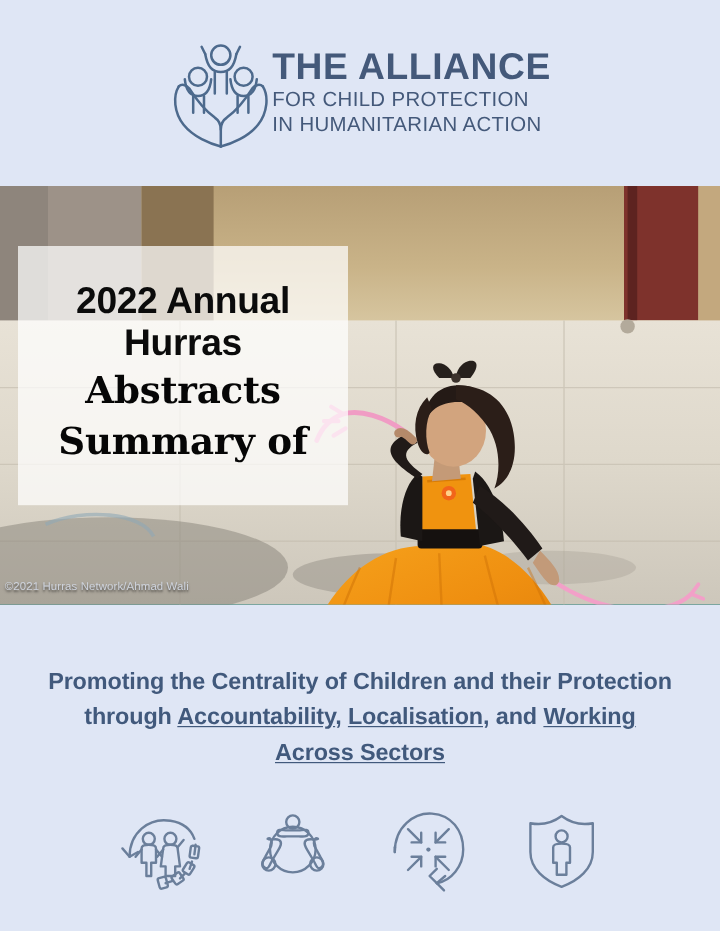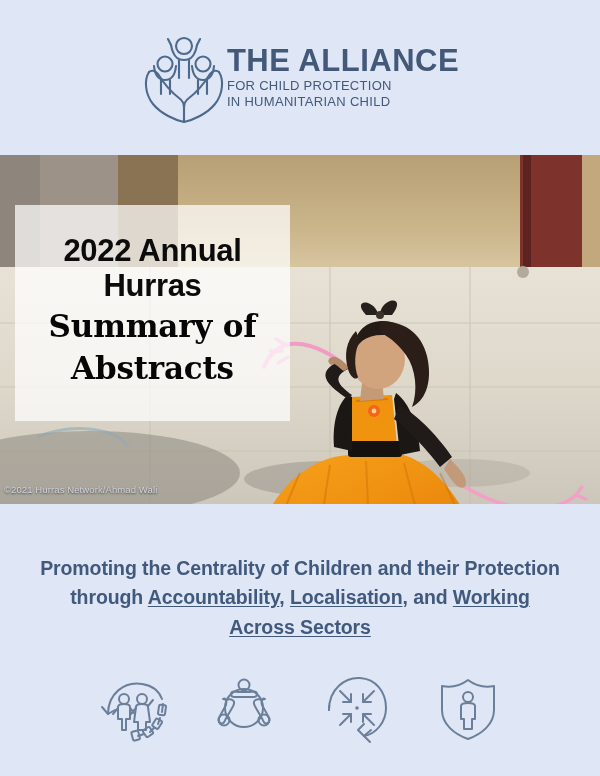--- a/index.html
+++ b/index.html
@@ -17,21 +17,21 @@
     height:155px;
     display:flex;align-items:center;justify-content:center;
   }
   .logo-mark{width:86px;height:92px;flex:0 0 auto;}
   .logo-text{display:flex;flex-direction:column;justify-content:center;}
   .logo-line1{
     font-size:31px;font-weight:bold;letter-spacing:0.5px;
     color:#44597a;line-height:1.05;
   }
   .logo-line2,.logo-line3{
-    font-size:13px;font-weight:500;letter-spacing:0.3px;
+    font-size:17px;font-weight:500;letter-spacing:0.3px;
     color:#44597a;line-height:1.22;
   }
 
   
   .photo-band{
     position:relative;
     width:600px;height:349px;
     overflow:hidden;
     background:#0f766e;
   }
@@ -118,21 +118,21 @@
 
           <path d="M78 40 C83 48, 82 62, 74 72 C66 82, 52 88, 43 90"></path>
           <path d="M78 40 C76 38, 72 38, 69 42 C64 50, 56 60, 48 66 C45 68, 43 72, 43 76"></path>
         </g>
       </svg>
     </div>
 
     <div class="logo-text">
       <div class="logo-line1">THE ALLIANCE</div>
       <div class="logo-line2">FOR CHILD PROTECTION</div>
-      <div class="logo-line3">IN HUMANITARIAN CHILD</div>
+      <div class="logo-line3">IN HUMANITARIAN ACTION</div>
     </div>
   </div>
 
   <div class="photo-band">
     <svg class="photo-svg" viewBox="0 0 600 349" preserveAspectRatio="xMidYMid slice">
       <defs>
         <linearGradient id="wallG" x1="0" y1="0" x2="0" y2="1">
           <stop offset="0%" stop-color="#b79f76"></stop>
           <stop offset="55%" stop-color="#c9b388"></stop>
           <stop offset="100%" stop-color="#d9c9a4"></stop>
@@ -242,22 +242,22 @@
           <path d="M348 488 C364 484, 382 488, 386 500 C390 514, 376 524, 358 522
                    C342 520, 338 506, 342 496 Z" fill="#17120f"></path>
           <circle cx="372" cy="516" r="4" fill="#c9a227"></circle>
         </g>
       </g>
     </svg>
 
     <div class="title-overlay">
       <div class="title-sans">2022 Annual</div>
       <div class="title-sans">Hurras</div>
+      <div class="title-serif">Abstracts</div>
       <div class="title-serif">Summary of</div>
-      <div class="title-serif">Abstracts</div>
     </div>
 
     <div class="photo-credit">©2021 Hurras Network/Ahmad Wali</div>
   </div>
 
   <p class="subtitle"><span>Promoting the Centrality of Children and their Protection through </span><u>Accountability</u><span>, </span><u>Localisation</u><span>, and </span><u>Working Across Sectors</u></p>
 
   <div class="icon-row">
 
     <div class="icon-cell">

